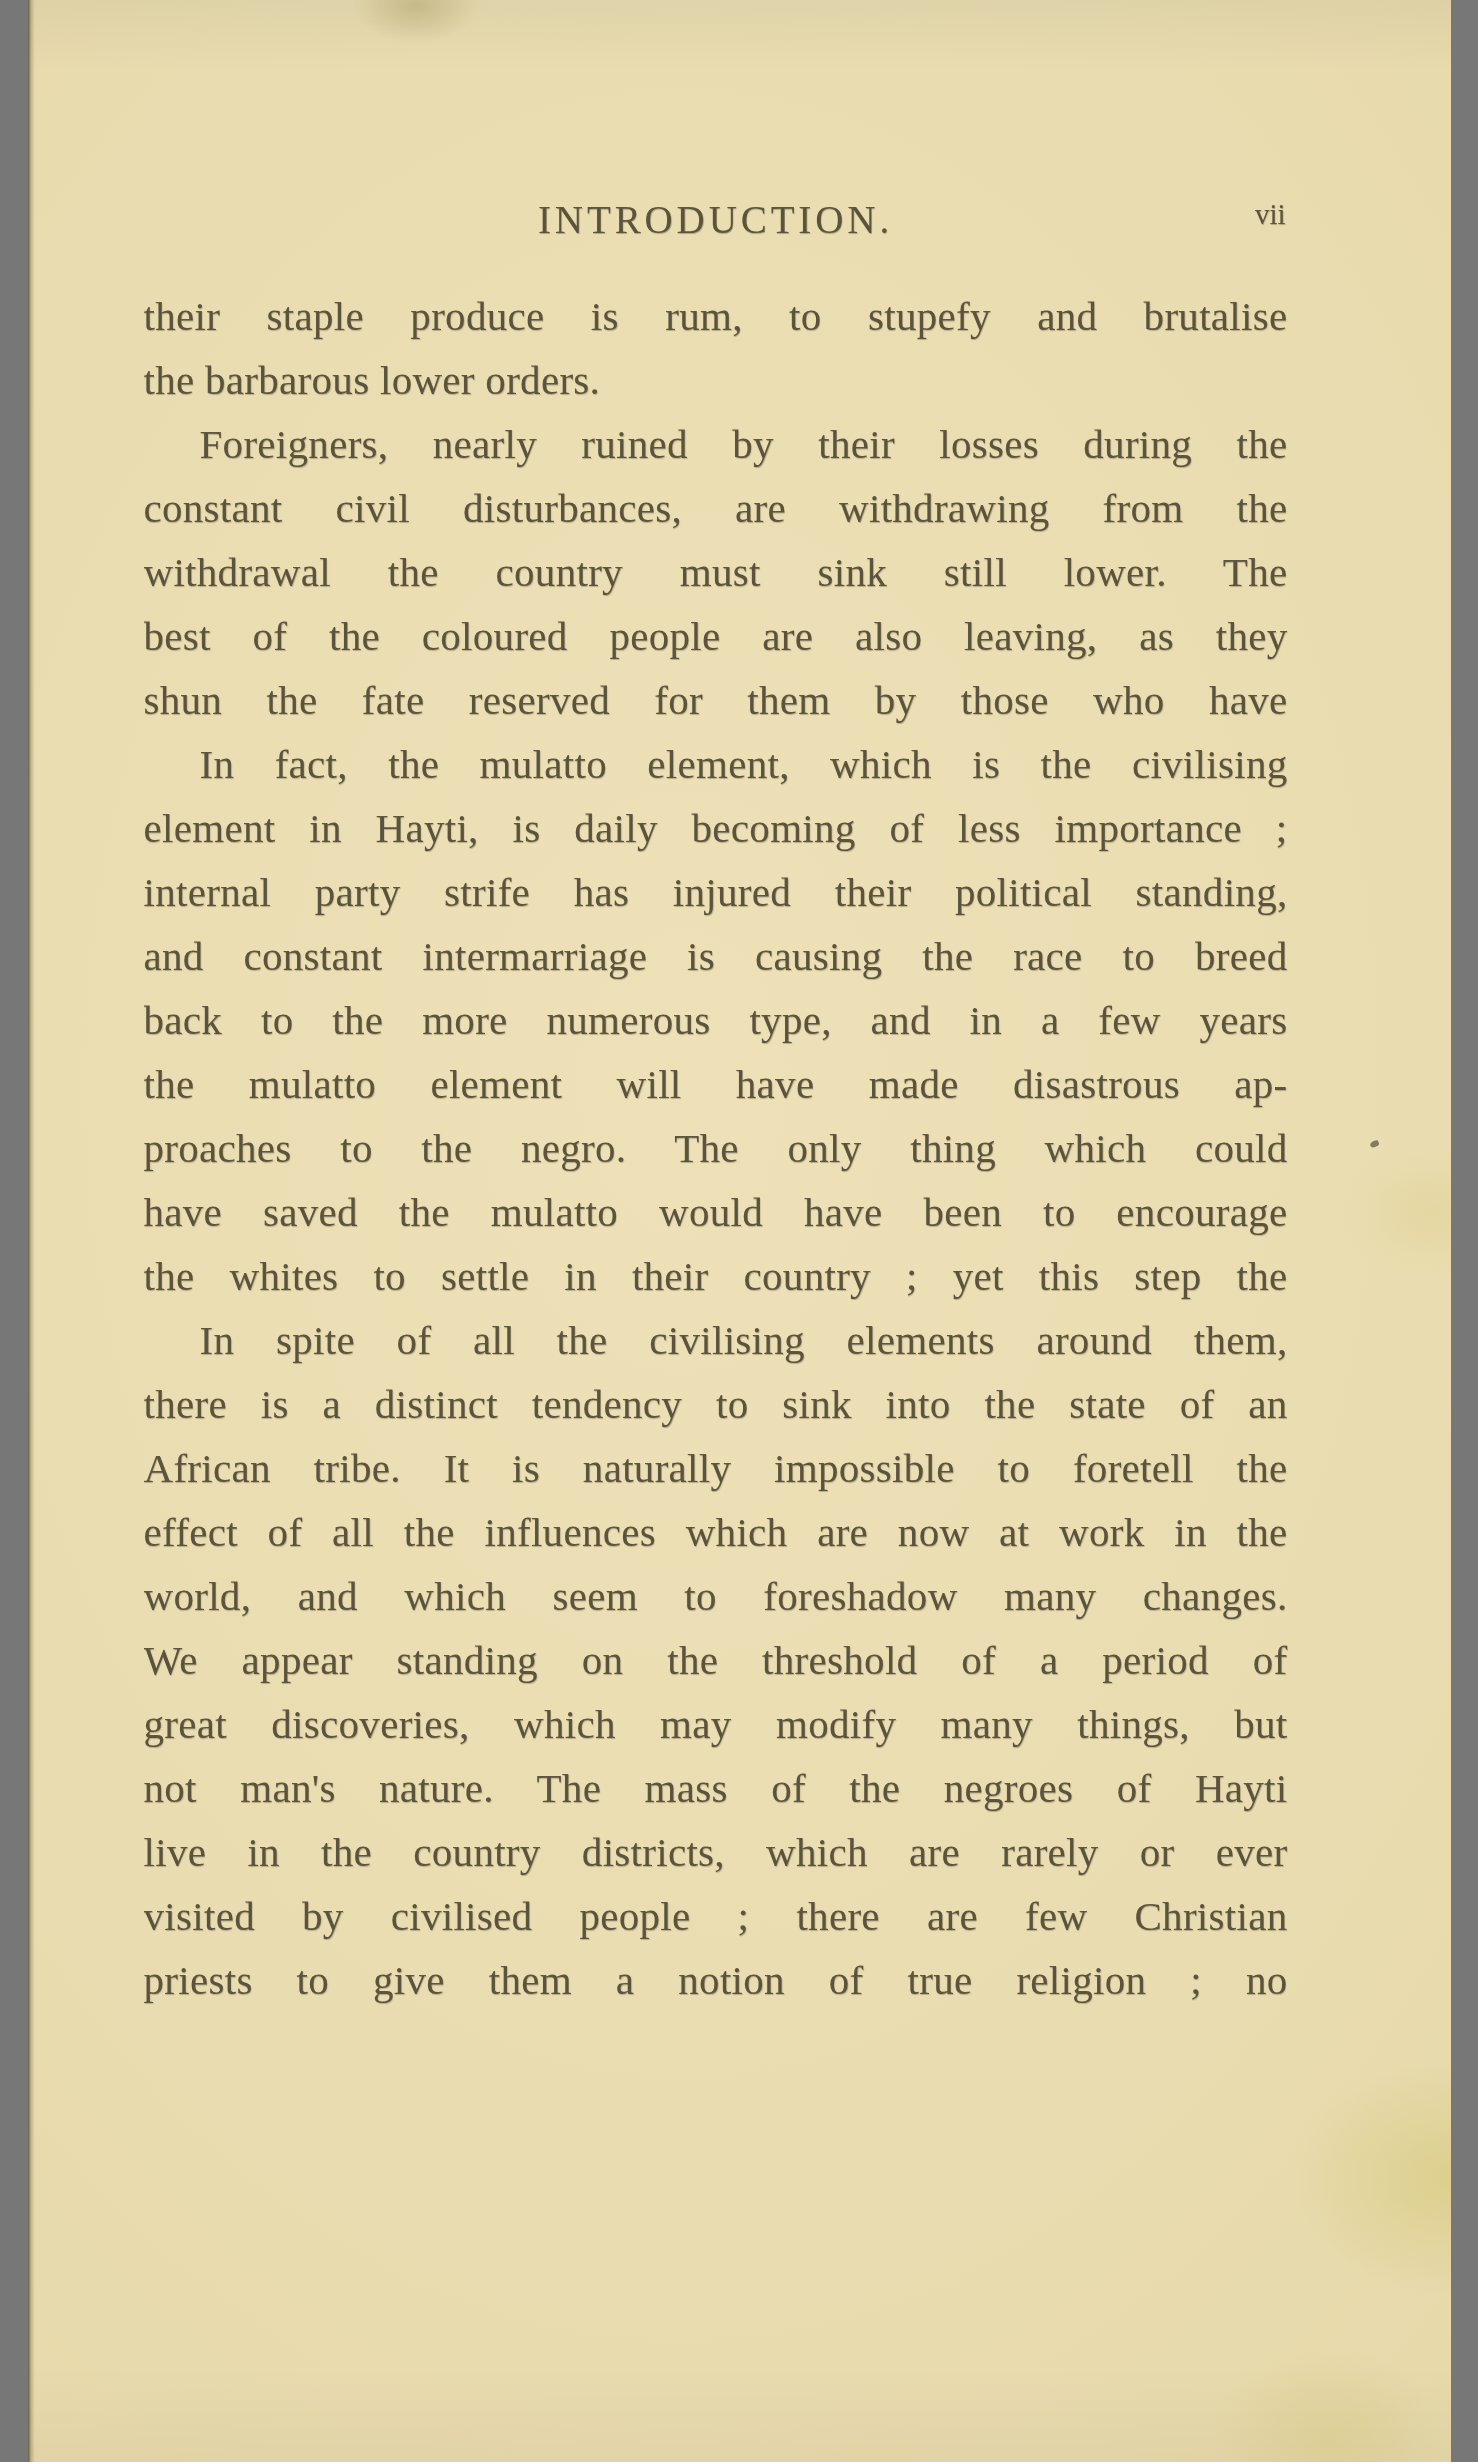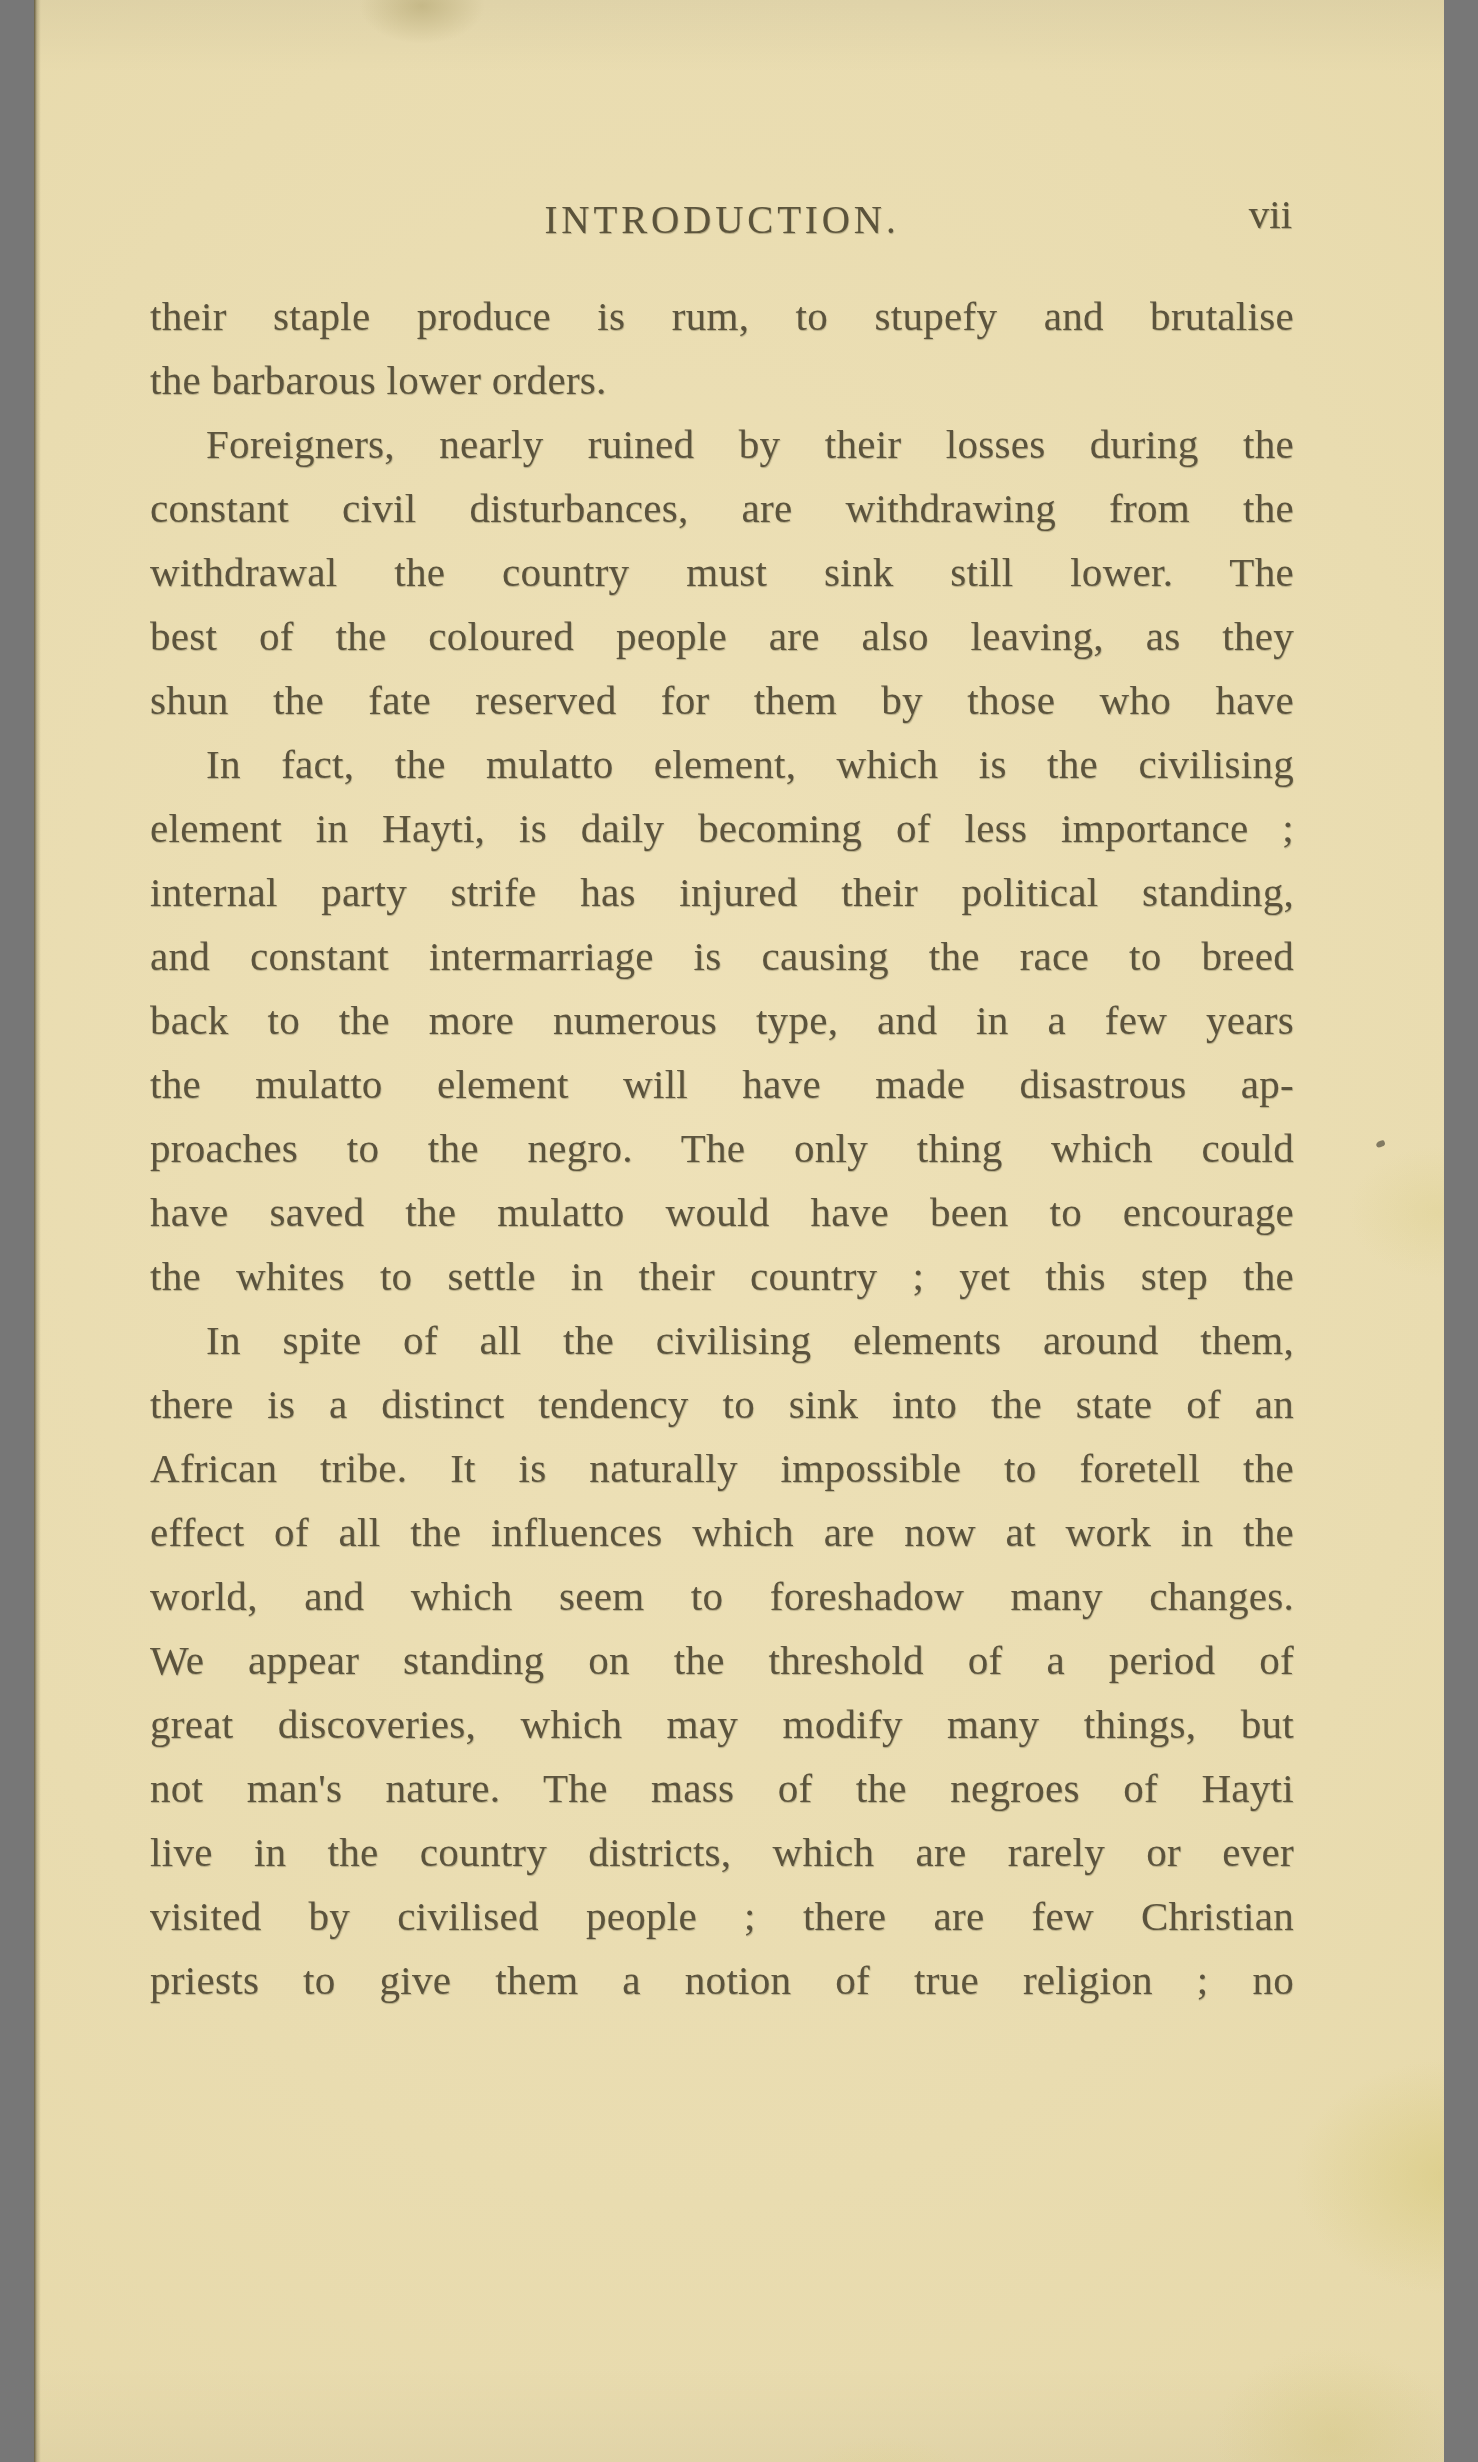--- a/index.html
+++ b/index.html
@@ -12,33 +12,34 @@
     font-family: "Liberation Serif", "DejaVu Serif", serif;
     background:
       radial-gradient(87px 53px at 388px 5.8px,   rgba(166,152,96,0.45), rgba(166,152,96,0) 72%),
       radial-gradient(222px 164px at 1421px 2177px, rgba(210,196,110,0.50), rgba(210,196,110,0) 72%),
       radial-gradient(126px 92px  at 1405px 1212px, rgba(216,203,128,0.30), rgba(216,203,128,0) 72%),
       radial-gradient(164px 126px at 1299px 2438px, rgba(208,194,116,0.32), rgba(208,194,116,0) 72%),
       radial-gradient(135px 87px  at 850px  2501px, rgba(222,208,130,0.35), rgba(222,208,130,0) 75%),
       linear-gradient(90deg, rgba(70,62,38,0.80) 0px, rgba(70,62,38,0.25) 2.9px, rgba(70,62,38,0) 6.8px),
       linear-gradient(180deg, rgba(0,0,0,0.045) 0%, rgba(0,0,0,0) 3%, rgba(0,0,0,0) 96%, rgba(0,0,0,0.03) 100%),
       radial-gradient(ellipse 115% 95% at 46% 44%, #eee1b8 0%, #e9dcb0 48%, #e6d8a8 82%, #e0d19c 100%);
+    padding-left: 13px;
   }
   .header-zone { position: absolute; left: 116px; top: 196px; width: 1144px; height: 58px; }
   .running-title {
     text-align: center;
     font-size: 39px;
     line-height: 48px;
     letter-spacing: 3.9px;
     color: rgba(86,79,56,0.95);
     text-shadow: 0.6px 0.6px 0.8px rgba(126,117,84,0.55);
   }
   .folio {
     position: absolute; right: 1.9px; top: -5.8px;
-    font-size: 41px; line-height: 48px;
+    font-size: 29px; line-height: 48px;
     color: rgba(86,79,56,0.95);
     text-shadow: 0.6px 0.6px 0.8px rgba(126,117,84,0.55);
   }
   .page-body { position: absolute; left: 116px; top: 284px; width: 1144px; }
   .line {
     height: 64px;
     line-height: 64px;
     font-size: 41px;
     letter-spacing: 0.3px;
     color: rgba(85,78,56,0.94);

